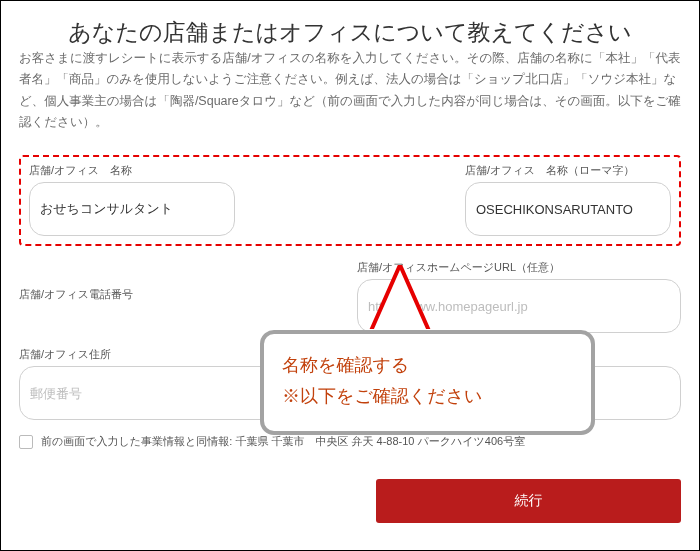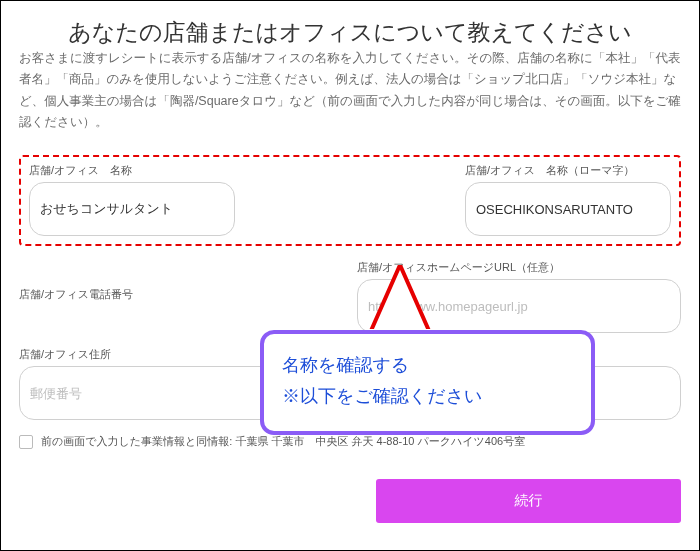--- a/index.html
+++ b/index.html
@@ -86,21 +86,21 @@
   }
   .checkbox-row .cb-label {
     font-size: 11px;
     color: #555;
   }
   .submit-wrap {
     display: flex;
     justify-content: flex-end;
   }
   .submit-btn {
-    background: #d946ef;
+    background: #b91c1c;
     color: #fff;
     border: none;
     width: 305px;
     height: 44px;
     font-size: 14px;
     border-radius: 3px;
     cursor: pointer;
   }
   
   .callout {
@@ -111,27 +111,27 @@
     height: 170px;
     pointer-events: none;
     z-index: 5;
   }
   .callout-box {
     position: absolute;
     top: 65px;
     left: 0;
     width: 335px;
     height: 105px;
-    border: 4px solid #8b5cf6;
+    border: 4px solid #a3a3a3;
     border-radius: 14px;
     background: #fff;
     padding: 16px 18px;
     font-size: 18px;
     line-height: 1.7;
-    color: #1d4ed8;
+    color: #c2410c;
   }
   .callout-arrow {
     position: absolute;
     top: 0;
     left: 95px;
   }
 </style>
 </head>
 <body>
 

